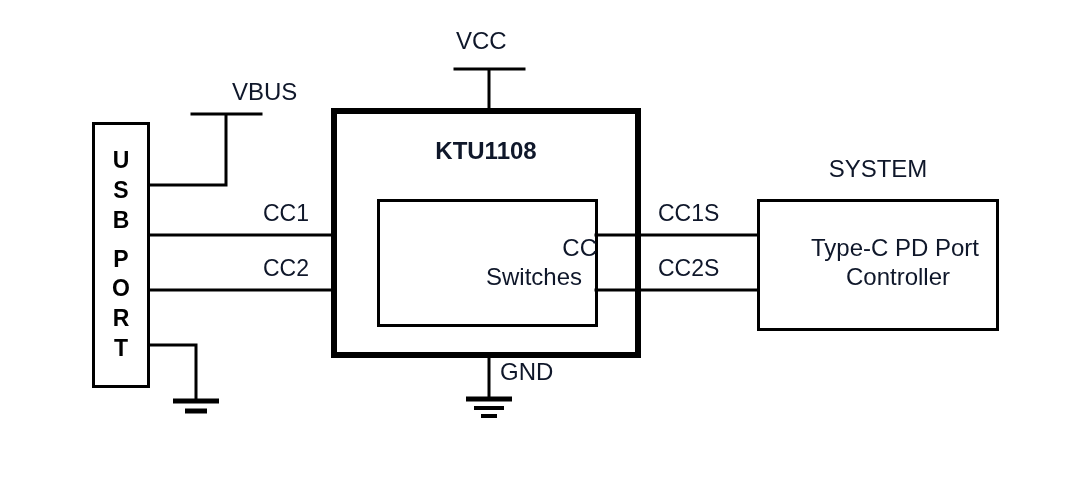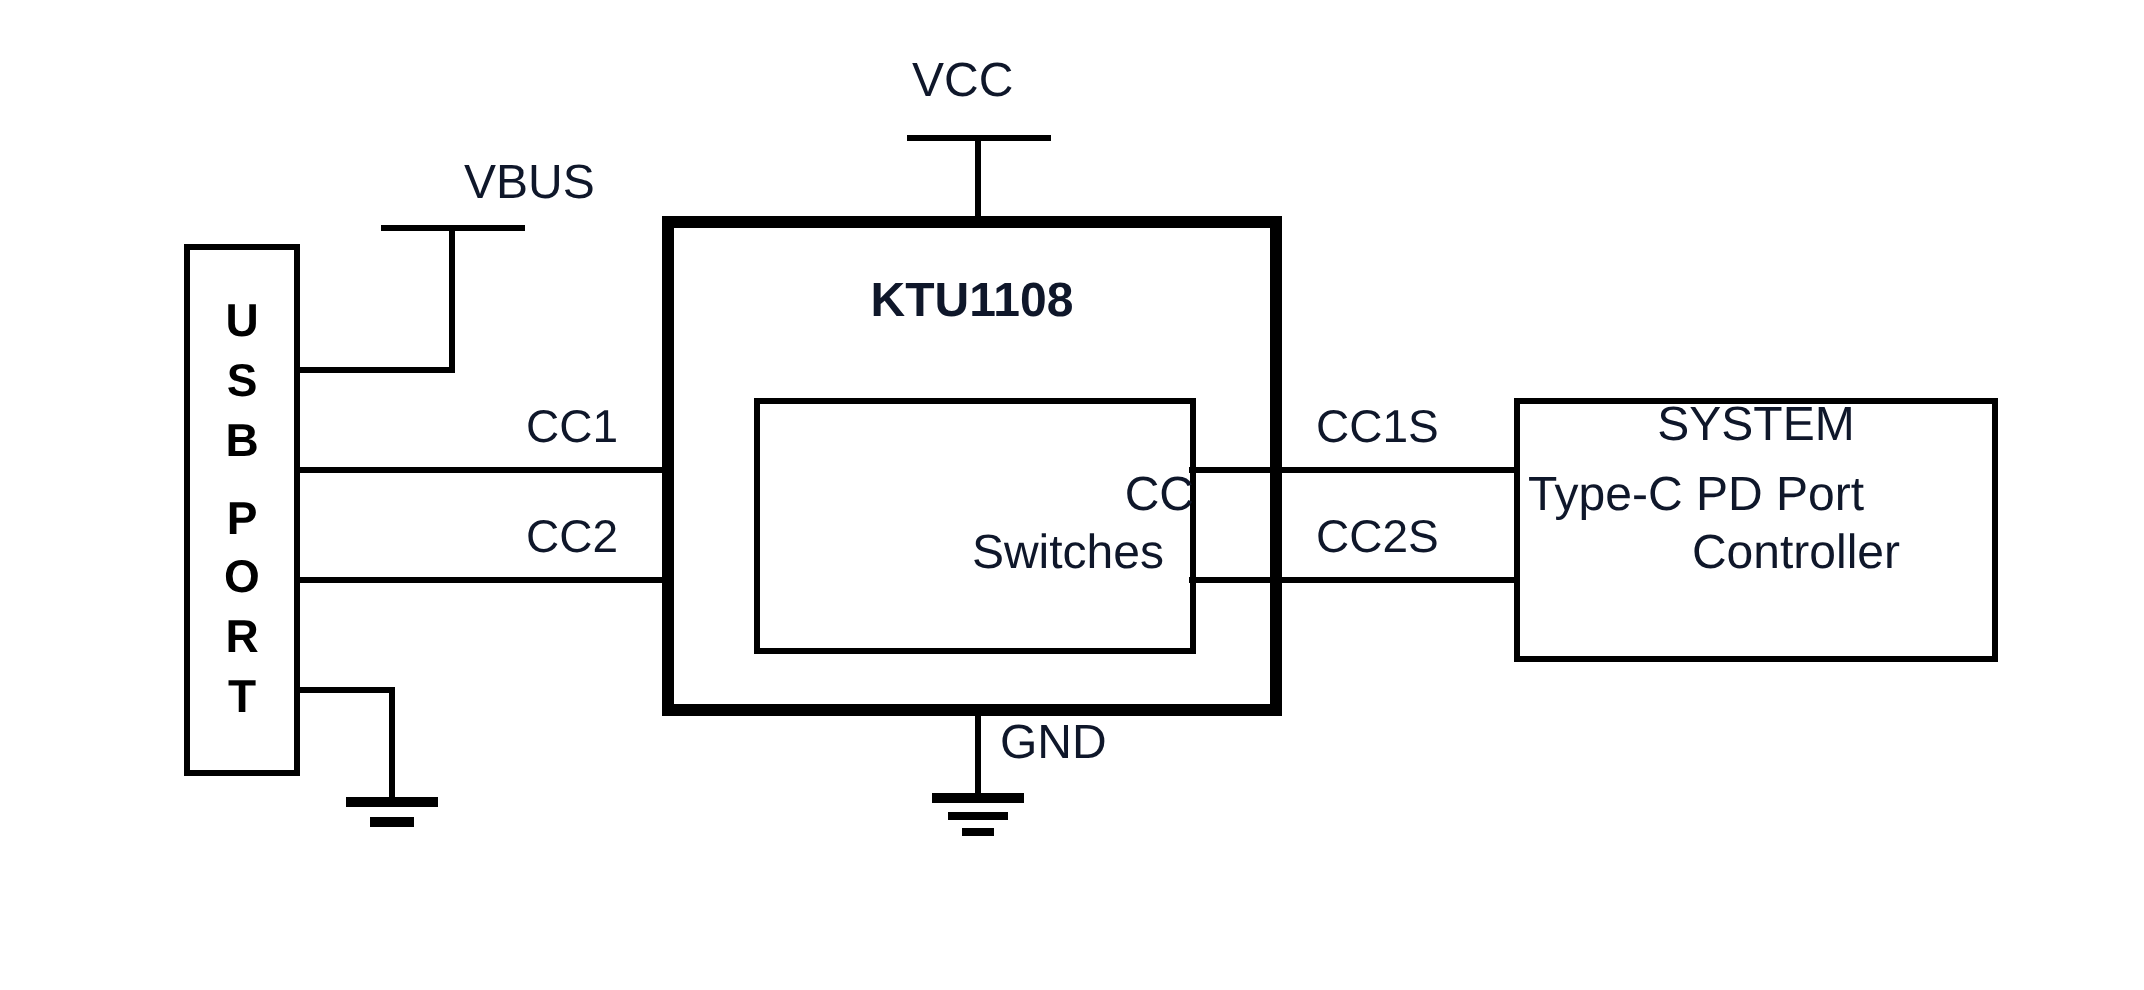--- a/index.html
+++ b/index.html
@@ -64,21 +64,20 @@
   .lbl-part {
     font-size: 24px;
     font-weight: bold;
   }
   .lbl-block {
     font-size: 24px;
     text-align: right;
   }
   .lbl-sys {
     font-size: 24px;
-    margin-top: 44px;
   }
   .usb-letters {
     position: absolute;
     left: 92px;
     top: 122px;
     width: 58px;
     height: 266px;
     display: flex;
     flex-direction: column;
     align-items: center;
@@ -162,17 +161,17 @@
   <div class="lbl lbl-sig" style="left:658px; top:256px;">CC2S</div>
 
   <div class="lbl lbl-part" style="left:334px; top:138px; width:304px; text-align:center;">KTU1108</div>
 
   <div class="lbl lbl-block" style="left:378px; top:235px; width:219px;">CC</div>
 
   <div class="lbl lbl-block" style="left:378px; top:264px; width:204px;">Switches</div>
 
   <div class="lbl lbl-sys" style="left:758px; top:156px; width:240px; text-align:center;">SYSTEM</div>
 
-  <div class="lbl lbl-block" style="left:720px; top:235px; width:212px;">Type-C PD Port</div>
+  <div class="lbl lbl-block" style="left:767px; top:235px; width:212px;">Type-C PD Port</div>
 
   <div class="lbl lbl-block" style="left:758px; top:264px; width:192px;">Controller</div>
 
 </div>
 
 </body></html>

